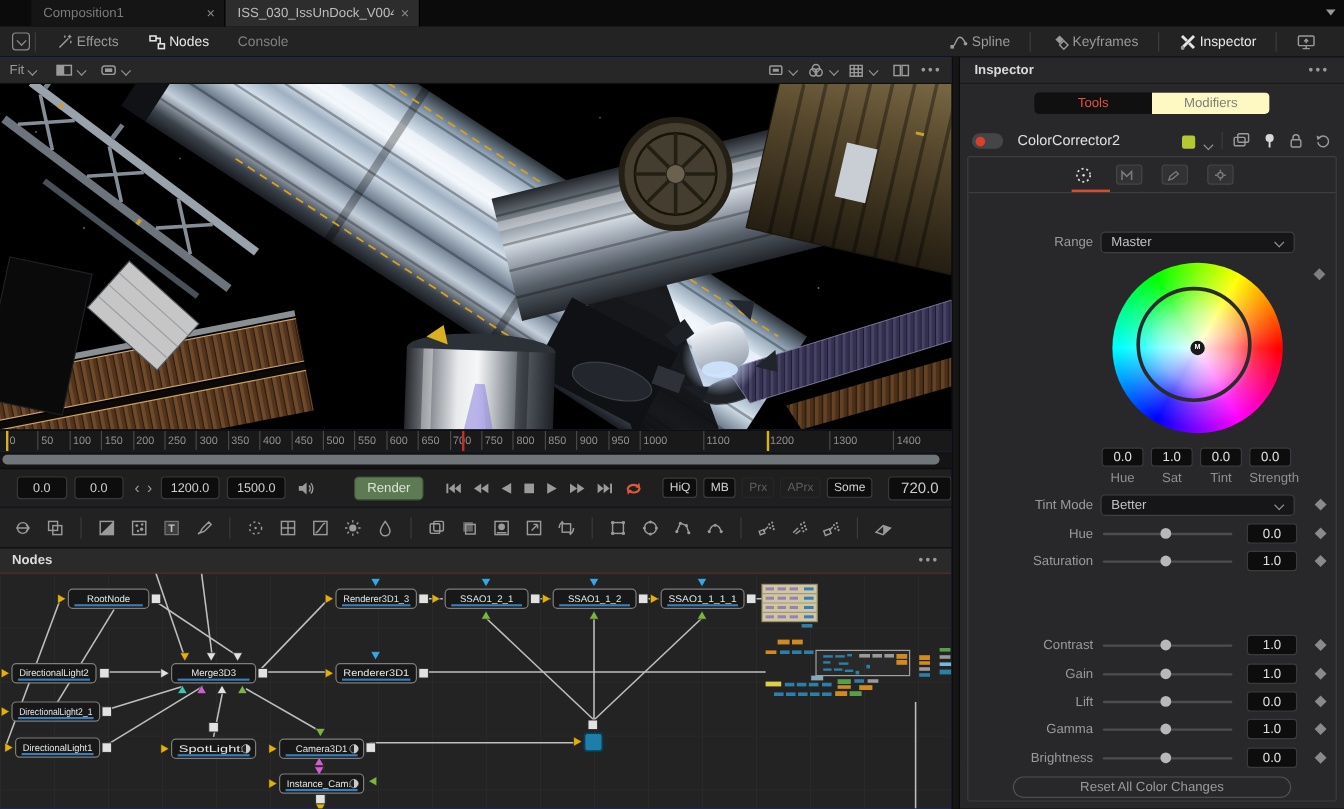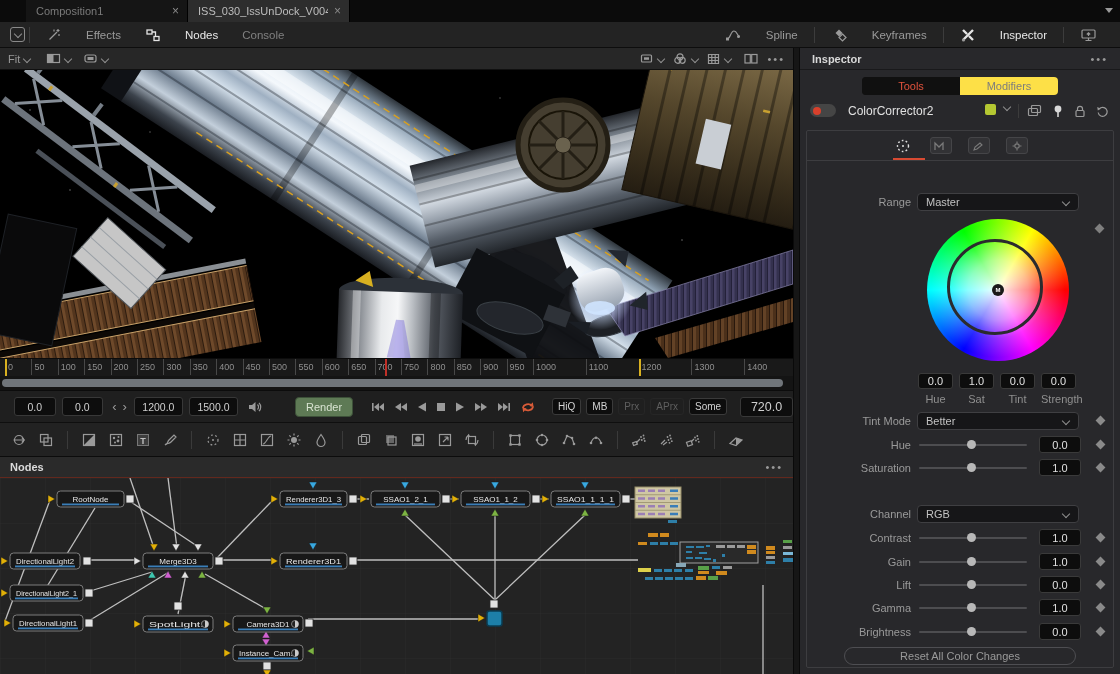--- a/index.html
+++ b/index.html
@@ -8,21 +8,21 @@
        font-family:"Liberation Sans",sans-serif;color:#c8c8c8;font-size:11px;-webkit-font-smoothing:antialiased;}
   
   .tabbar{height:22px;background:#0b0b0b;display:flex;align-items:stretch;padding-left:26px;position:relative;}
   .tab{width:162px;display:flex;align-items:center;padding:0 8px 0 10px;font-size:11px;color:#7a7a7a;background:#151515;border-right:1px solid #000;}
   .tab .lbl{flex:1;white-space:nowrap;overflow:hidden;}
   .tab.active{background:#2d2d2d;color:#bdbdbd;}
   .tab .x{color:#8a8a8a;font-size:12px;margin-left:6px;line-height:1;}
   .tab-caret{position:absolute;right:7px;top:8px;width:0;height:0;border-left:4px solid transparent;border-right:4px solid transparent;border-top:5px solid #999;}
   
   .toolbar{height:26px;background:#232323;border-bottom:1px solid #0d0d0d;display:flex;align-items:center;font-size:11.5px;color:#9a9a9a;padding:0 10px;}
-  .tb-item{display:flex;align-items:center;gap:24px;margin:0 12px;white-space:nowrap;}
+  .tb-item{display:flex;align-items:center;gap:2px;margin:0 12px;white-space:nowrap;}
   .tb-item.bright{color:#e8e8e8;}
   .tb-sep{width:1px;height:16px;background:#3c3c3c;margin:0 4px;}
   .checkbox-ic{width:15px;height:15px;border:1.5px solid #8a8a8a;border-radius:3px;display:flex;align-items:center;justify-content:center;}
   .chv{display:inline-block;width:6px;height:6px;border-right:1.4px solid #8f8f8f;border-bottom:1.4px solid #8f8f8f;transform:rotate(45deg);}
   .spacer{flex:1;}
   
   .content{display:flex;height:626px;}
   .left{width:793px;display:flex;flex-direction:column;background:#1d4ed8;}
   .vdiv{width:7px;background:#161616;border-left:1px solid #0a0a0a;border-right:1px solid #0a0a0a;}
   
@@ -65,22 +65,22 @@
   .nodeshdr .t{font-weight:bold;font-size:11px;color:#dcdcdc;}
   .nodeshdr .dots{margin-left:auto;}
   
   .inspector{flex:1;background:#28282b;position:relative;font-size:11px;}
   .ihdr{height:22px;display:flex;align-items:center;padding:0 12px;border-bottom:1px solid #19191b;}
   .ihdr .t{font-weight:bold;color:#d8d8d8;}
   .ihdr .dots{margin-left:auto;}
   .seg{position:absolute;top:29px;left:50%;transform:translateX(-50%);width:196px;height:18px;display:flex;border-radius:4px;overflow:hidden;background:#1a1a1a;}
   .seg .opt{flex:1;display:flex;align-items:center;justify-content:center;font-size:11px;}
   .seg .opt.active{background:#101010;color:#e0523c;}
-  .seg .opt.idle{background:#fde047;color:#7d7d7d;}
-  .noderow{position:absolute;top:56px;left:10px;right:10px;height:20px;display:flex;align-items:flex-start;gap:8px;}
+  .seg .opt.idle{background:#fef9c3;color:#7d7d7d;}
+  .noderow{position:absolute;top:56px;left:10px;right:10px;height:20px;display:flex;align-items:flex-end;gap:8px;}
   .toggle{width:26px;height:13px;background:#454545;border-radius:7px;position:relative;flex:none;}
   .toggle::after{content:'';position:absolute;left:3px;top:2.5px;width:8px;height:8px;border-radius:50%;background:#d8402c;}
   .nodename{color:#e0e0e0;font-size:12px;flex:1;margin-left:4px;white-space:nowrap;}
   .colorsq{width:11px;height:11px;background:#b5c832;border-radius:2px;flex:none;}
   .nr-sep{width:1px;height:14px;background:#3c3c3c;}
   .params{position:absolute;top:82px;left:6px;right:6px;bottom:6px;border:1px solid #3d3d40;background:#28282b;border-radius:2px;}
   .ptabs{height:30px;border-bottom:1px solid #3d3d40;display:flex;align-items:center;justify-content:center;gap:16px;position:relative;}
   .ptab-underline{position:absolute;left:86px;bottom:0;width:32px;height:2px;background:#d84a32;}
   .darkic{width:22px;height:17px;background:#323235;border:1px solid #454548;border-radius:3px;display:flex;align-items:center;justify-content:center;}
   .prow{position:absolute;left:0;right:0;height:18px;}
@@ -1060,27 +1060,20 @@
           <span class="kdiamond"></span>
         </div>
         <div class="prow" style="top:328px">
           <span class="plabel">Saturation</span>
           <div class="slidertrack"></div>
             <div class="sliderthumb"></div>
           <div class="valbox">1.0</div>
           <span class="kdiamond"></span>
         </div>
 
-        <div class="prow" style="top:374px">
-          <span class="plabel">Channel</span>
-          <div class="dropdown">
-              <span>RGB</span>
-              <span class="chv"></span>
-            </div>
-        </div>
         <div class="prow" style="top:398px">
           <span class="plabel">Contrast</span>
           <div class="slidertrack"></div>
             <div class="sliderthumb"></div>
           <div class="valbox">1.0</div>
           <span class="kdiamond"></span>
         </div>
         <div class="prow" style="top:422px">
           <span class="plabel">Gain</span>
           <div class="slidertrack"></div>

